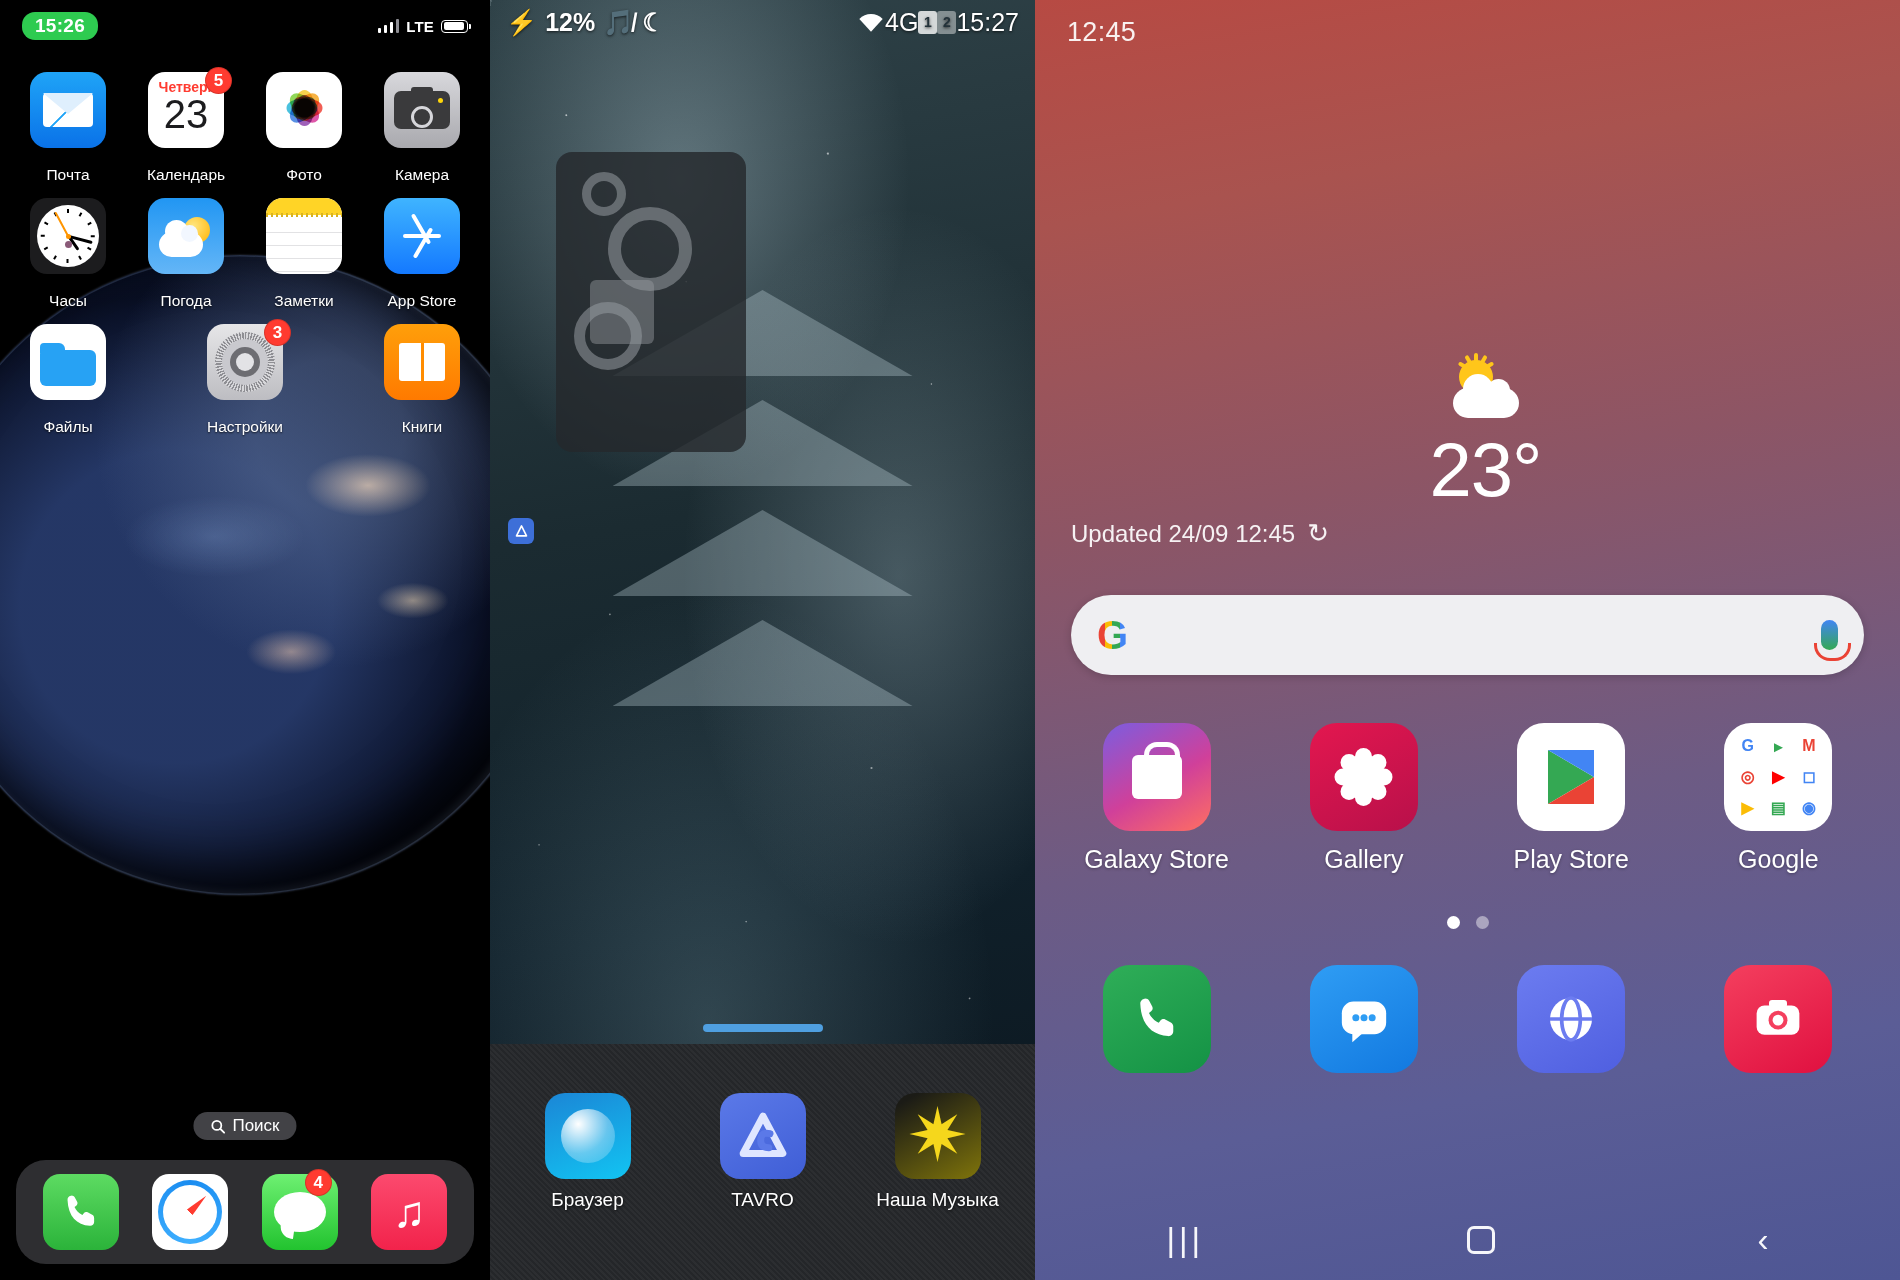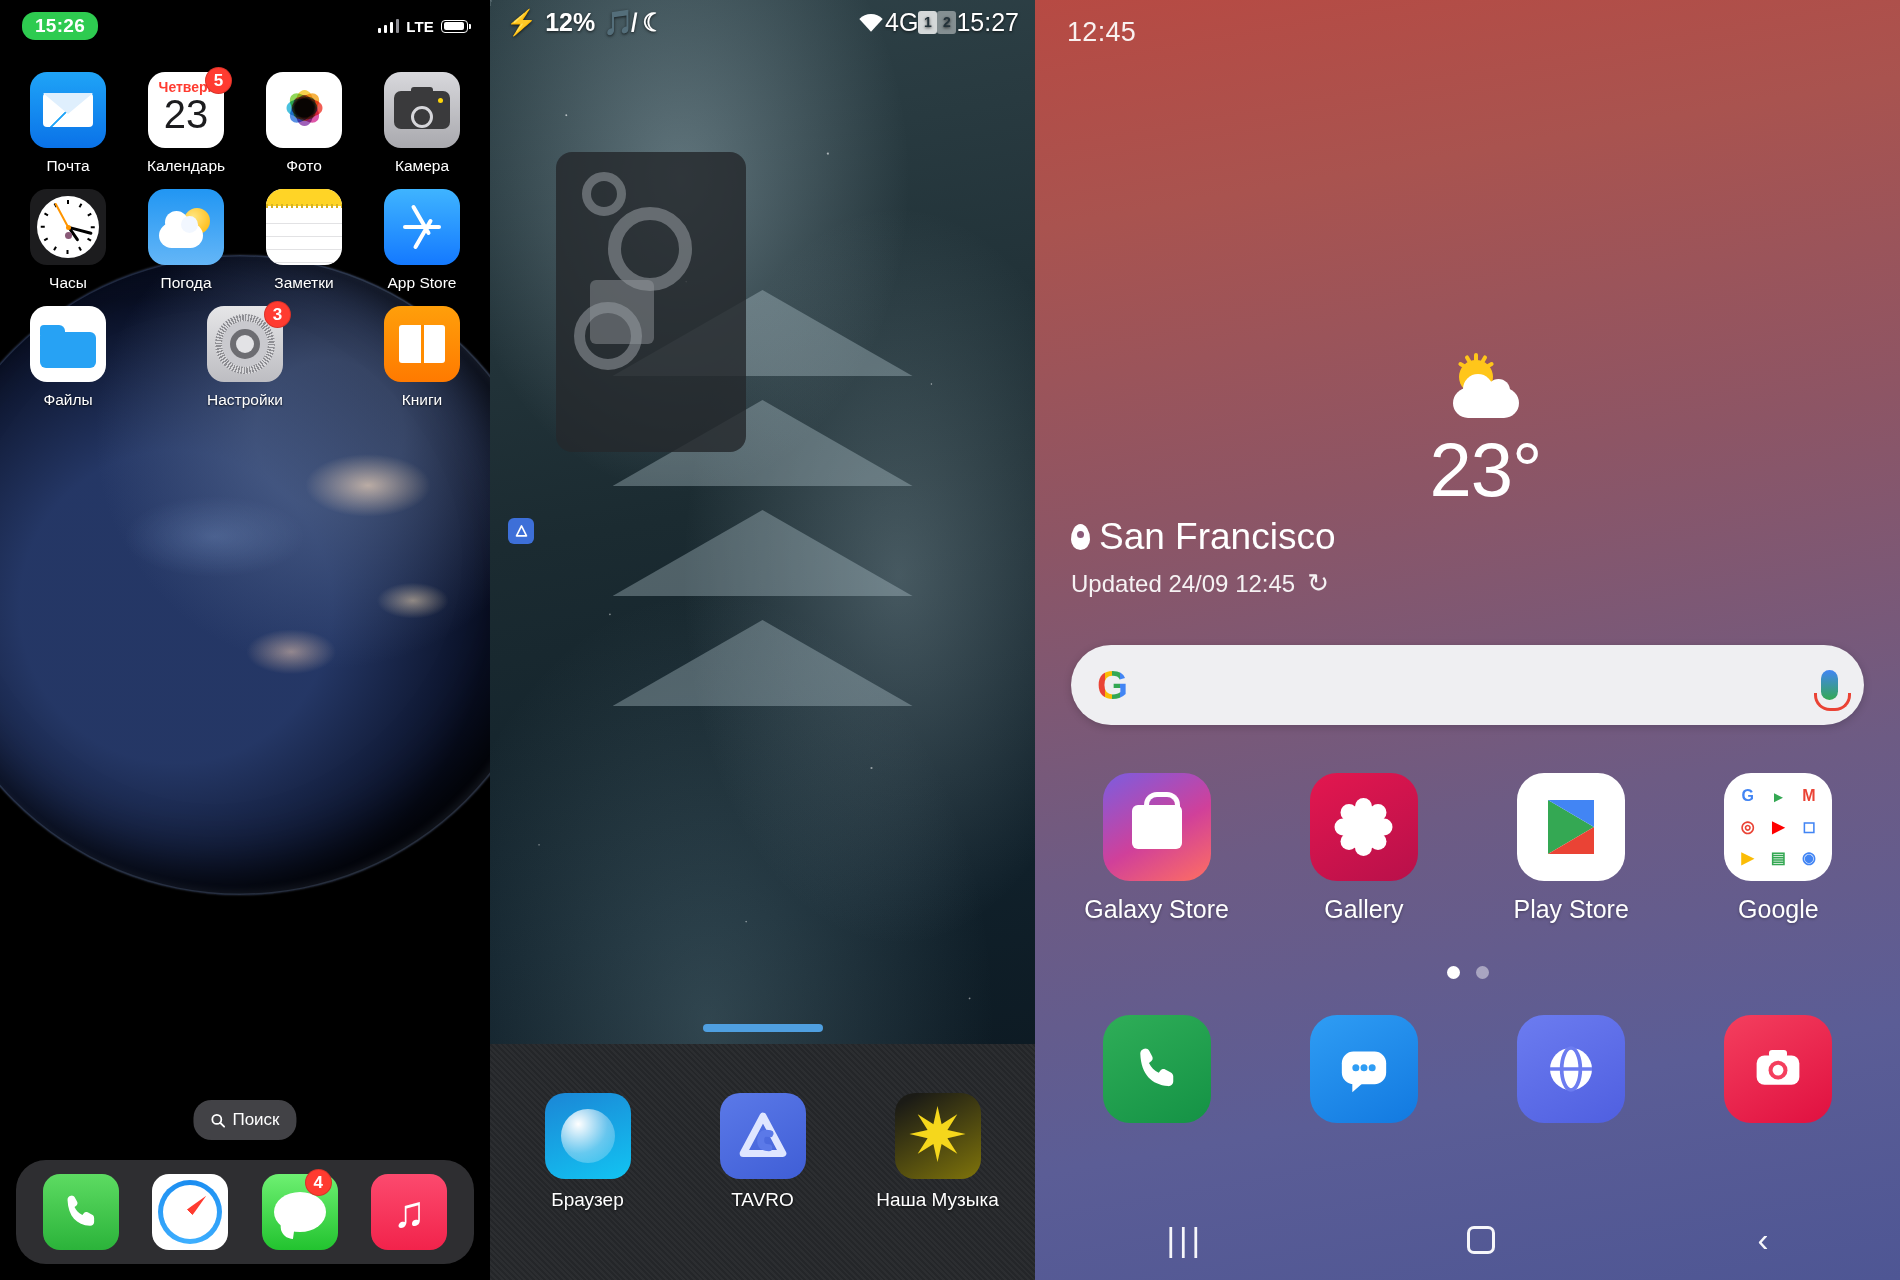--- a/index.html
+++ b/index.html
@@ -51,21 +51,21 @@
   .bars i:nth-child(3){height:11px;} .bars i:nth-child(4){height:14px;background:#8d8d93;}
   .lte { color:#fff; font-size:15px; font-weight:600; letter-spacing:.2px; }
   .batt { width:27px; height:13px; border:1.6px solid #fff; border-radius:4px; position:relative; }
   .batt::after{content:"";position:absolute;right:-4px;top:3.5px;width:2px;height:5px;background:#fff;border-radius:0 1px 1px 0;}
   .batt i{position:absolute;left:1.5px;top:1.5px;bottom:1.5px;width:82%;background:#fff;border-radius:2px;display:block;}
 
   .ios-grid { position:relative; z-index:4; padding:26px 16px 0 16px; }
   .ios-row { display:flex; justify-content:space-between; margin-bottom:14px; }
   .ios-app { width:104px; display:flex; flex-direction:column; align-items:center; position:relative; }
   .ic { width:76px; height:76px; border-radius:17px; position:relative; overflow:hidden; }
-  .ios-label { color:#fff; font-size:15.5px; margin-top:9px; text-shadow:0 1px 2px rgba(0,0,0,.8); white-space:nowrap;}
+  .ios-label { color:#fff; font-size:15.5px; margin-top:18px; text-shadow:0 1px 2px rgba(0,0,0,.8); white-space:nowrap;}
   .badge {
     position:absolute; top:-5px; right:6px; min-width:27px; height:27px;
     background:#ff3b30; border-radius:14px; color:#fff; font-size:17px; font-weight:600;
     display:flex; align-items:center; justify-content:center; border:1.5px solid rgba(0,0,0,.15);
     z-index:6; padding:0 5px;
   }
 
   
   .ic-mail{background:linear-gradient(#1fa4f7,#0a72e8);}
   .ic-mail .env{position:absolute;left:13px;top:21px;width:50px;height:34px;background:#fff;border-radius:4px;}
@@ -116,21 +116,21 @@
   .ic-set .inner::after{content:"";position:absolute;inset:6px;border-radius:50%;background:#e3e3e6;}
   .ic-folder{background:rgba(100,104,124,.78);padding:5px;display:grid;
     grid-template-columns:repeat(3,1fr);grid-template-rows:repeat(3,1fr);gap:4px;}
   .mini{border-radius:5px;}
   .ic-books{background:linear-gradient(#ff9f0a,#ff7a00);display:flex;align-items:center;justify-content:center;}
   .ic-books .bk{width:46px;height:38px;background:#fff;border-radius:3px;position:relative;}
   .ic-books .bk::after{content:"";position:absolute;left:50%;top:0;bottom:0;width:3px;margin-left:-1.5px;background:#ff8c00;}
 
   .ios-search{
     position:absolute; left:50%; transform:translateX(-50%); bottom:140px; z-index:6;
-    background:rgba(120,120,128,.55); border-radius:18px; padding:10px 17px;
+    background:rgba(120,120,128,.55); border-radius:18px; padding:4px 17px;
     display:flex; align-items:center; gap:7px; color:#fff; font-size:17px;
   }
   .ios-dock{
     position:absolute; left:16px; right:16px; bottom:16px; height:104px; z-index:6;
     background:rgba(120,120,128,.38); border-radius:30px;
     display:flex; align-items:center; justify-content:space-around; padding:0 10px;
   }
   .dk { position:relative; }
   .ic-phone{background:linear-gradient(#5ddb62,#2bb33a);display:flex;align-items:center;justify-content:center;}
   .ic-safari{background:#fff;display:flex;align-items:center;justify-content:center;}
@@ -568,24 +568,20 @@
           <span class="ray" style="transform:rotate(-60deg)"></span>
           <span class="ray" style="transform:rotate(-30deg)"></span>
           <span class="ray" style="transform:rotate(0deg)"></span>
           <span class="ray" style="transform:rotate(30deg)"></span>
           <span class="ray" style="transform:rotate(60deg)"></span>
           <span class="s"></span>
             <span class="c"></span>
         </div>
         <div class="wx-temp">23°</div>
       </div>
-      <div class="wx-city">
-        <span class="pin"></span>
-        <span>San Francisco</span>
-      </div>
       <div class="wx-upd">
         <span>Updated 24/09 12:45</span>
         <span class="refresh">↻</span>
       </div>
     </div>
 
     <div class="sam-search">
       <span class="glogo">G</span>
       <span class="mic"></span>
     </div>

